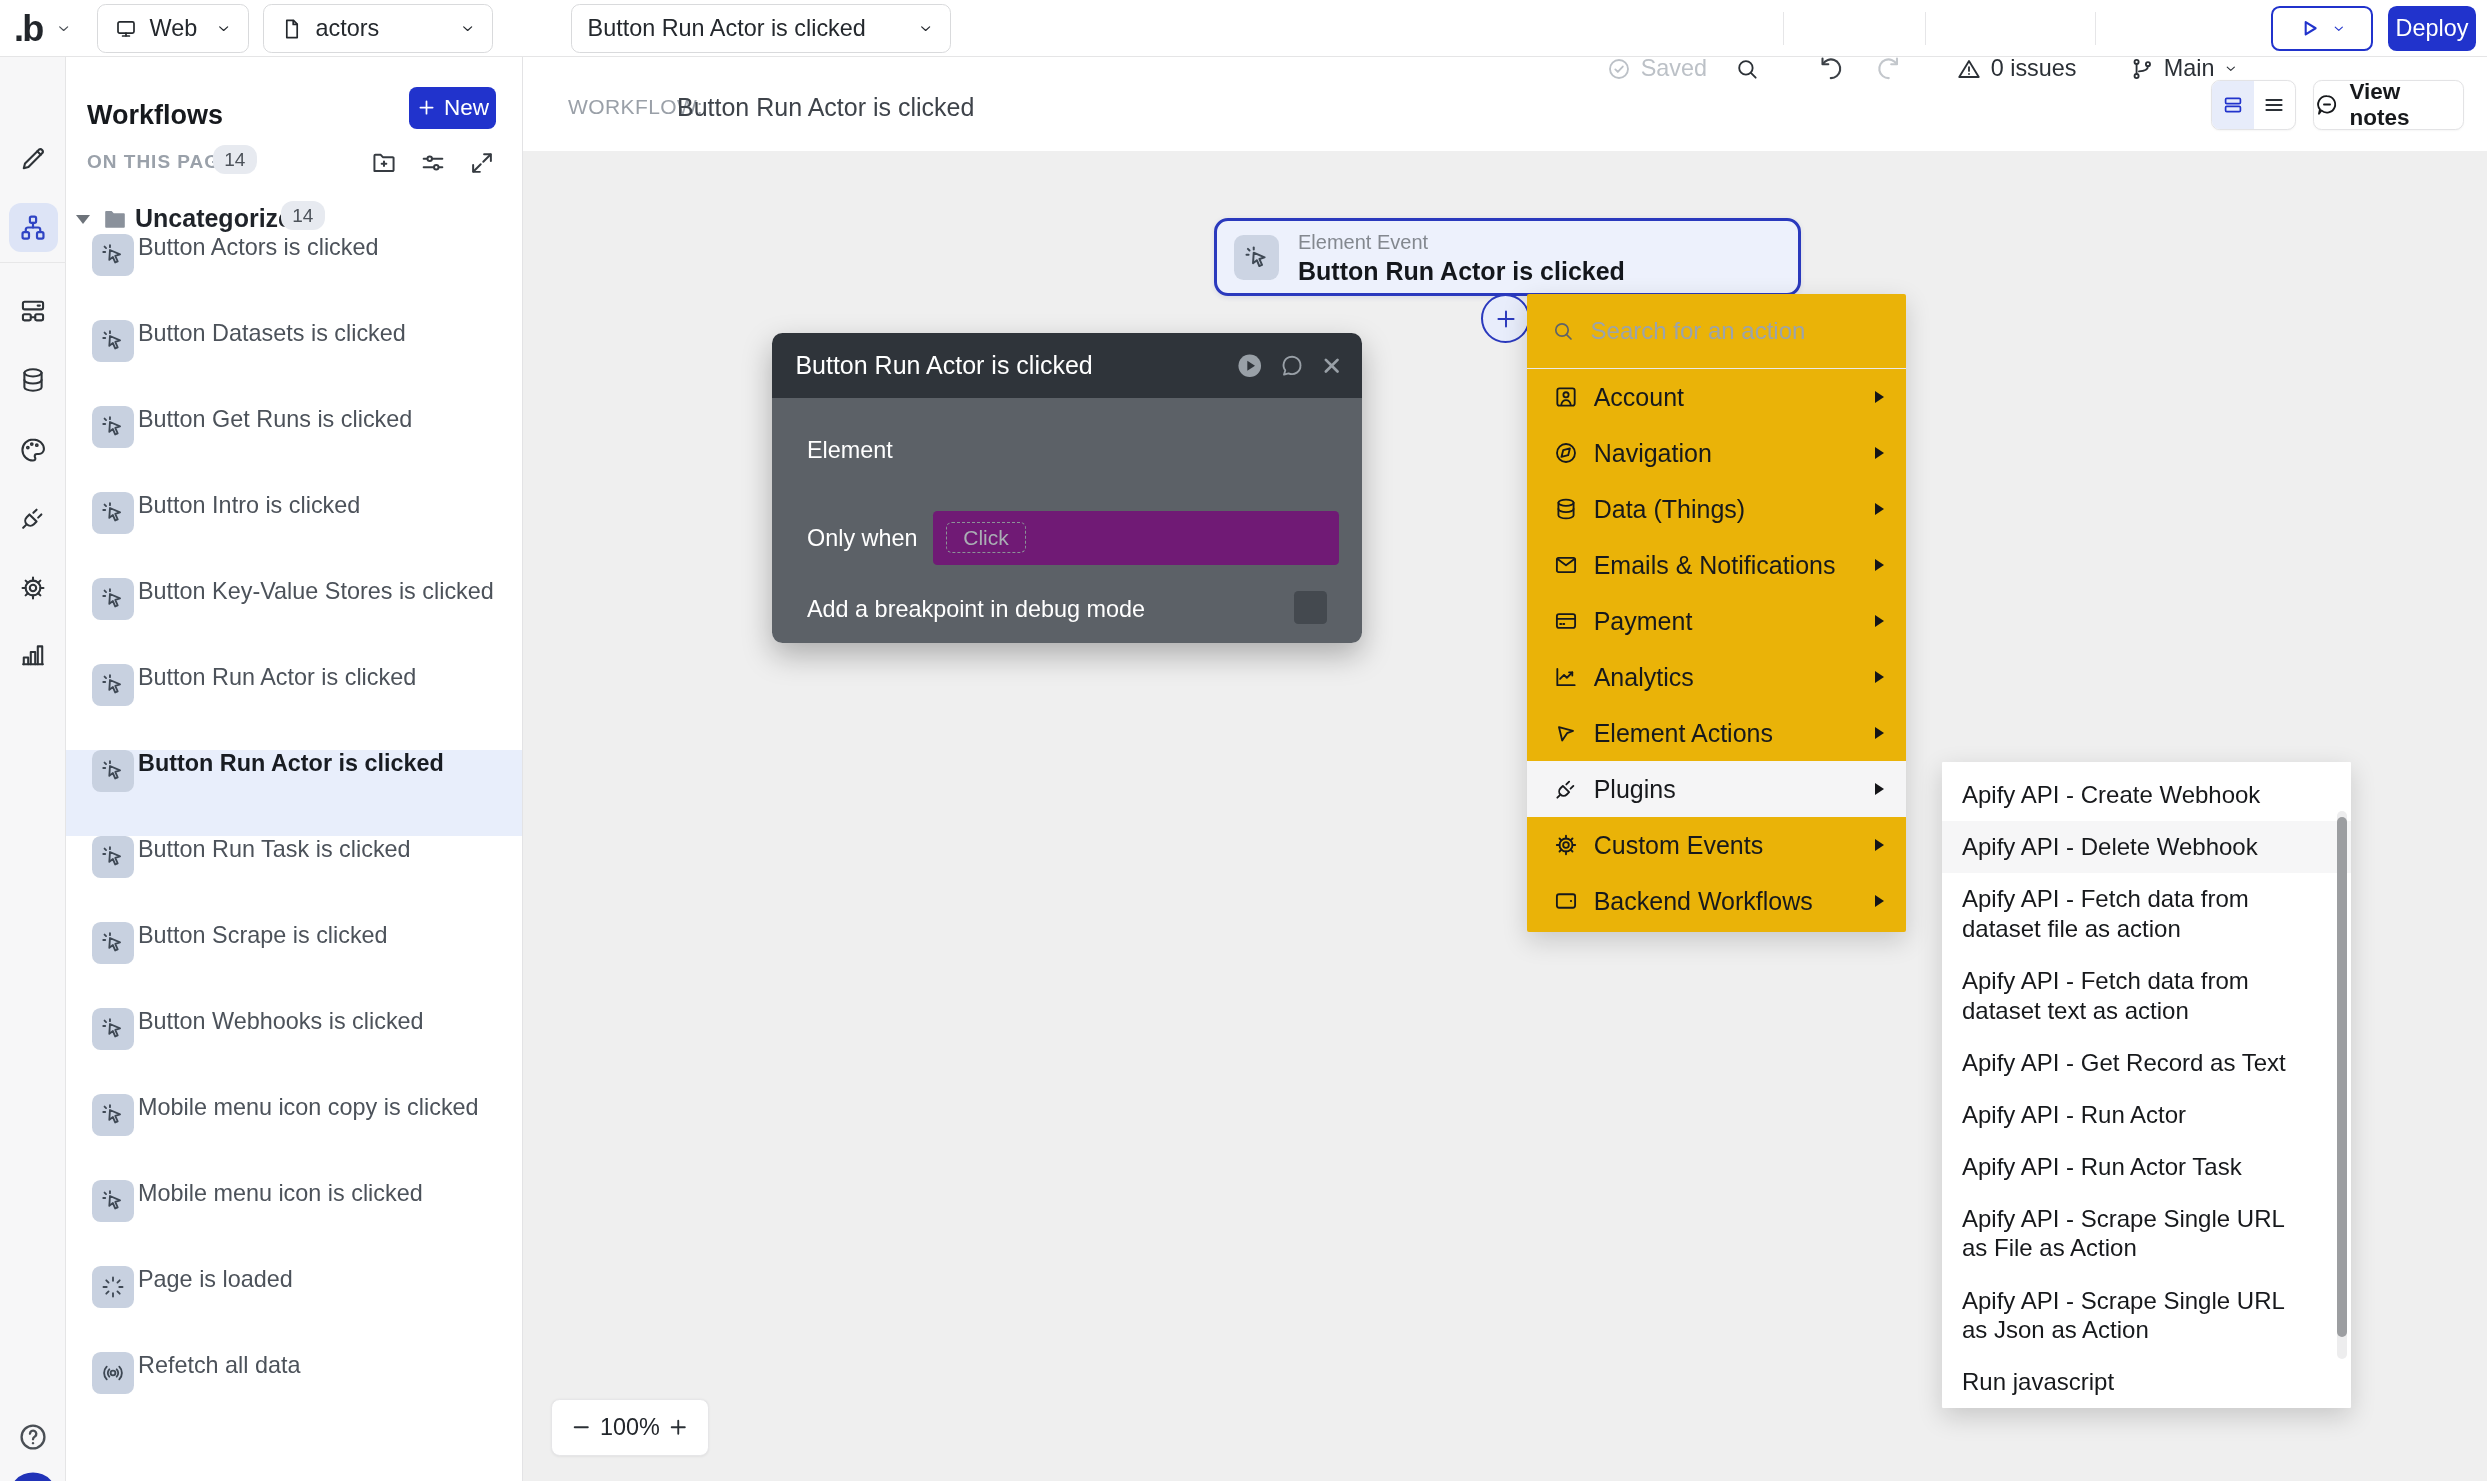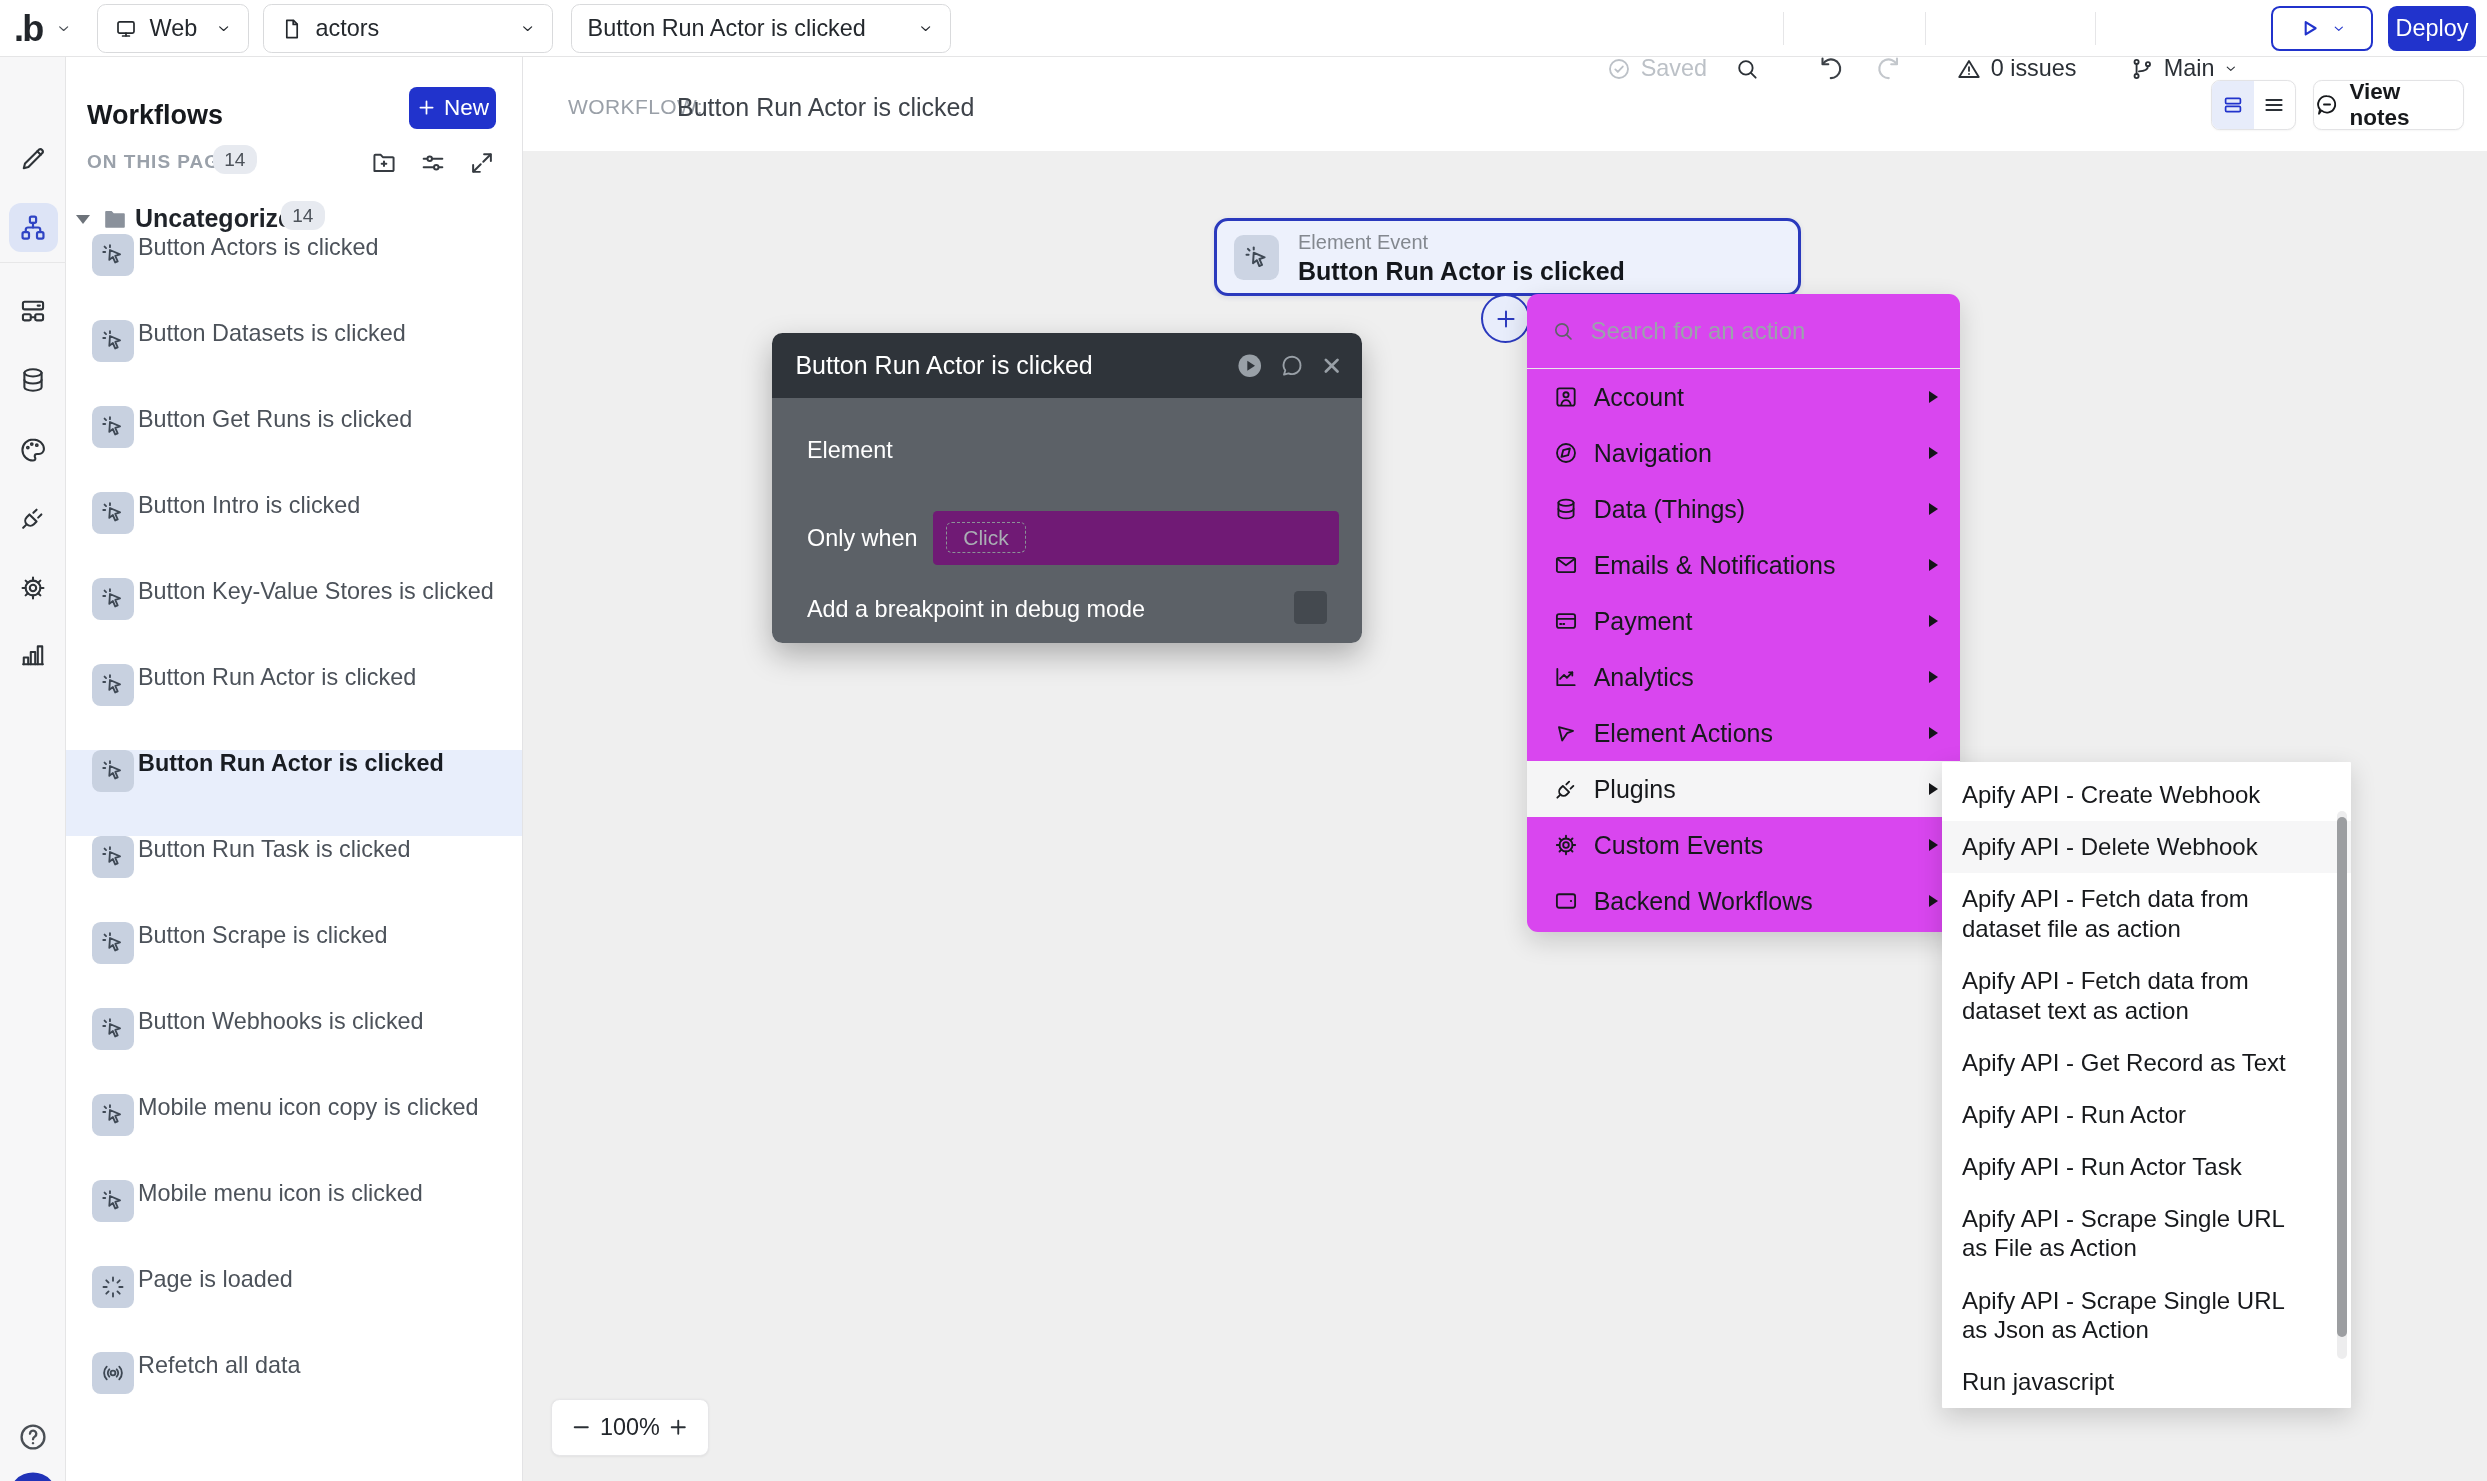--- a/index.html
+++ b/index.html
@@ -8,21 +8,21 @@
   .ic { display:inline-flex; align-items:center; justify-content:center; }
 
   
   .topbar { position:absolute; left:0; top:0; width:2487px; height:57px; background:#fff; border-bottom:1.3px solid #e5e5e6; z-index:30; }
   .logo { position:absolute; left:14px; top:7px; height:43px; display:flex; align-items:center; gap:12px; }
   .logo-b { font-size:36px; font-weight:700; color:#22262b; letter-spacing:-1.7px; }
   .logo .chev { color:#4a4f55; }
   .tb-btn { position:absolute; top:4.3px; height:49px; border:1.3px solid #d9dadc; border-radius:8.7px; background:#fff; display:flex; align-items:center; padding:0 15.6px; gap:12px; color:#24282d; font-size:23.4px; }
   .tb-btn .grow { flex:1; }
   .tb-web { left:97px; width:152px; }
-  .tb-page { left:263px; width:290px;justify-content:space-between; }
+  .tb-page { left:263px; width:230px;justify-content:space-between; }
   .tb-wf { left:571px; width:380px; }
   .tb-item { position:absolute; top:0; height:57px; display:flex; align-items:center; gap:8.7px; font-size:23.4px; color:#2b3036;margin-top:40px; }
   .tb-muted { color:#bcc1c7; }
   .tb-div { position:absolute; top:12px; width:1.3px; height:33px; background:#e6e6e8; }
   .btn-preview { position:absolute; left:2271px; top:6px; width:102px; height:45px; border:2.2px solid #2133cc; border-radius:8.7px; display:flex; align-items:center; justify-content:center; gap:10.4px; color:#2133cc; background:#fff; }
   .btn-deploy { position:absolute; left:2388px; top:6px; width:88px; height:45px; background:#2133cc; border-radius:8.7px; display:flex; align-items:center; justify-content:center; color:#fff; font-size:23.4px; }
 
   
   .rail { position:absolute; left:0; top:57px; width:66px; height:1425px; background:#f7f7f8; border-right:1.3px solid #e5e5e6; z-index:25; }
   .rail-ic { position:absolute; left:33px; transform:translate(-50%,-50%); color:#2e3338; }
@@ -76,21 +76,21 @@
   .dlg-body { position:absolute; left:0; top:65px; width:100%; height:245px; background:#5c6167; border-radius:0 0 10.4px 10.4px; }
   .dlg-lb { position:absolute; font-size:23.4px; color:#fff; }
   .dlg-select { position:absolute; left:260px; top:26px; width:295px; height:52px; background:#494e54; border-radius:4.3px; color:#fff; font-size:23.4px; display:flex; align-items:center; padding:0 17.3px 0 29.5px; }
   .dlg-select .grow { flex:1; }
   .dlg-caret { width:0; height:0; border-left:8.7px solid transparent; border-right:8.7px solid transparent; border-top:10.4px solid #9aa0a6; }
   .dlg-input { position:absolute; left:161px; top:113px; width:406px; height:54px; background:#701a75; border-radius:4.3px; }
   .dlg-chip { position:absolute; left:13px; top:11.3px; width:80px; height:31px; border:1.7px dashed #8b9197; border-radius:6px; color:#a9aeb4; font-size:21px; display:flex; align-items:center; justify-content:center; }
   .dlg-check { position:absolute; left:522px; top:193px; width:33px; height:33px; background:#44494f; border-radius:4.3px; }
 
   
-  .menu { position:absolute; left:1004px; top:237px; width:433px; height:638px; background:#d946ef; border-radius:11px; box-shadow:0 8.7px 26px rgba(0,0,0,.16); z-index:5; }
+  .menu { position:absolute; left:1004px; top:237px; width:379px; height:638px; background:#eab308; border-radius:2px; box-shadow:0 8.7px 26px rgba(0,0,0,.16); z-index:5; }
   .menu-search { position:absolute; left:0; top:0; width:100%; height:75px; border-bottom:1.3px solid #e9e9ea; display:flex; align-items:center; padding:0 24px; gap:15.6px; color:#5f6368; }
   .menu-search input { border:none; outline:none; font-size:24px; color:#2b3036; width:286px; font-family:inherit; background:transparent; }
   .menu-search input::placeholder { color:#9ba3ac; }
   .menu-list { position:absolute; left:0; top:75px; width:100%; }
   .menu-row { height:56px; display:flex; align-items:center; padding:0 22.5px 0 26px; color:#17191c; }
   .menu-row.hl { background:#f5f5f6; }
   .m-ic { width:26px; flex:0 0 26px; }
   .m-lb { margin-left:14.7px; font-size:25px; flex:1; }
   .arr { width:0; height:0; border-left:9.5px solid #141518; border-top:6px solid transparent; border-bottom:6px solid transparent; }
 

